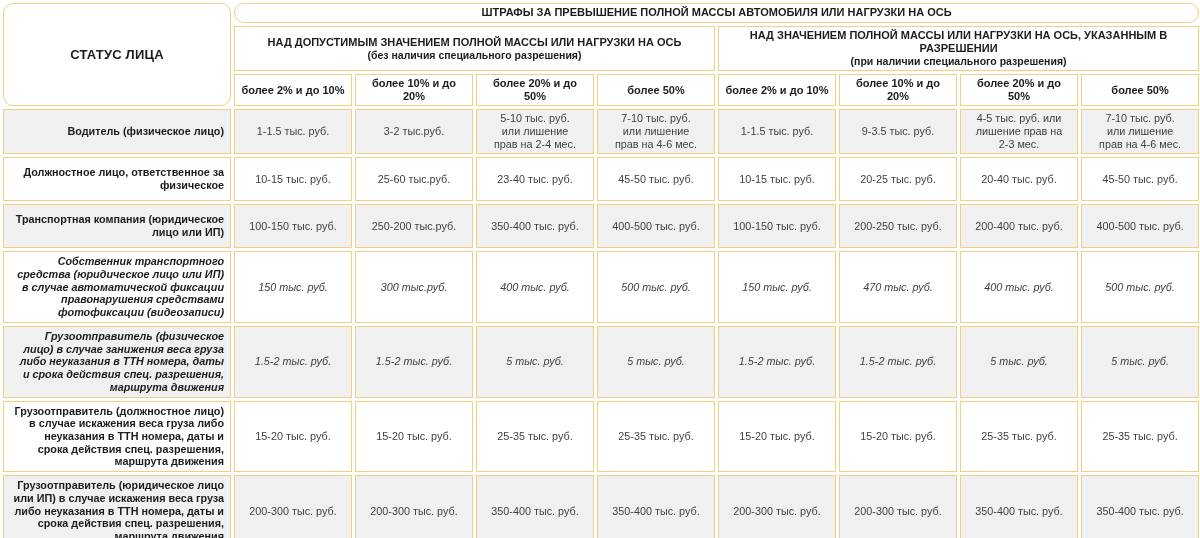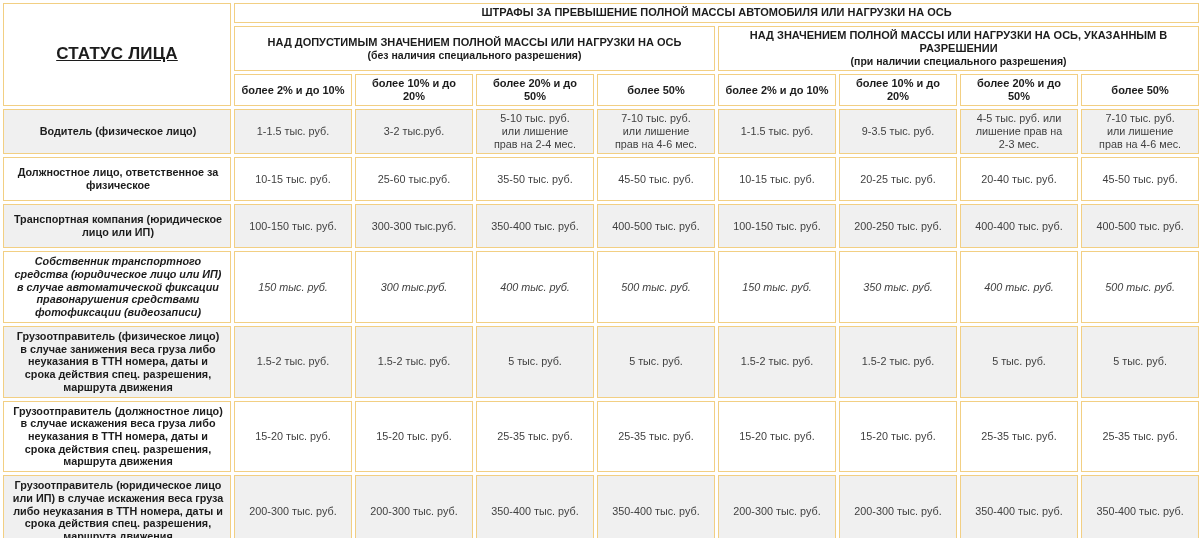--- a/index.html
+++ b/index.html
@@ -28,49 +28,49 @@
   col.data-col{width:118px;}
   
   thead th{
     font-size:11px;
     font-weight:700;
     color:var(--head-text);
     text-align:center;
     padding:2px 4px;
     line-height:1.2;
   }
-  thead tr:nth-child(1) th{height:20px;}
+  thead tr:nth-child(1) th{height:20px;border-radius:10px;}
   thead tr:nth-child(2) th{height:30px;}
   thead tr:nth-child(3) th{height:18px;}
-  th.corner{font-size:17px;letter-spacing:.2px;text-decoration:underline;}
+  th.corner{font-size:13px;letter-spacing:.2px;}
   th.group .sub{font-weight:700;font-size:10.5px;}
   
   tbody th.status{
     font-size:10.8px;
     font-weight:700;
     color:var(--head-text);
-    text-align:center;
+    text-align:right;
     padding:3px 6px 3px 8px;
     line-height:1.18;
   }
   tbody td.val{
     font-size:10.8px;
     font-weight:400;
     color:var(--val-text);
     text-align:center;
     padding:2px 14px;
     line-height:1.2;
   }
   tbody tr:nth-child(odd) th,
   tbody tr:nth-child(odd) td{background:var(--alt-bg);}
   tbody tr:nth-child(1) td, tbody tr:nth-child(1) th{height:42px;}
   tbody tr:nth-child(2) td, tbody tr:nth-child(2) th{height:44px;}
   tbody tr:nth-child(3) td, tbody tr:nth-child(3) th{height:44px;}
   tbody tr:nth-child(4) td, tbody tr:nth-child(4) th{height:50px;font-style:italic;}
-  tbody tr:nth-child(5) td, tbody tr:nth-child(5) th{height:46px;}
+  tbody tr:nth-child(5) td, tbody tr:nth-child(5) th{height:46px;font-style:italic;}
   tbody tr:nth-child(6) td, tbody tr:nth-child(6) th{height:48px;}
   tbody tr:nth-child(7) td, tbody tr:nth-child(7) th{height:54px;}
   tbody tr:nth-child(8) td, tbody tr:nth-child(8) th{height:40px;}
   tbody tr:nth-child(9) td, tbody tr:nth-child(9) th{height:46px;}
 </style>
 </head>
 <body>
 
 <table>
   <colgroup>
@@ -119,46 +119,46 @@
         <td class="val">7-10 тыс. руб. или лишение прав на 4-6 мес.</td>
         <td class="val">1-1.5 тыс. руб.</td>
         <td class="val">9-3.5 тыс. руб.</td>
         <td class="val">4-5 тыс. руб. или лишение прав на 2-3 мес.</td>
         <td class="val">7-10 тыс. руб. или лишение прав на 4-6 мес.</td>
       </tr>
       <tr>
         <th class="status">Должностное лицо, ответственное за физическое</th>
         <td class="val">10-15 тыс. руб.</td>
         <td class="val">25-60 тыс.руб.</td>
-        <td class="val">35-50 тыс. руб.</td>
+        <td class="val">23-40 тыс. руб.</td>
         <td class="val">45-50 тыс. руб.</td>
         <td class="val">10-15 тыс. руб.</td>
         <td class="val">20-25 тыс. руб.</td>
         <td class="val">20-40 тыс. руб.</td>
         <td class="val">45-50 тыс. руб.</td>
       </tr>
       <tr>
         <th class="status">Транспортная компания (юридическое лицо или ИП)</th>
         <td class="val">100-150 тыс. руб.</td>
-        <td class="val">300-300 тыс.руб.</td>
+        <td class="val">250-200 тыс.руб.</td>
         <td class="val">350-400 тыс. руб.</td>
         <td class="val">400-500 тыс. руб.</td>
         <td class="val">100-150 тыс. руб.</td>
         <td class="val">200-250 тыс. руб.</td>
-        <td class="val">400-400 тыс. руб.</td>
+        <td class="val">200-400 тыс. руб.</td>
         <td class="val">400-500 тыс. руб.</td>
       </tr>
       <tr>
         <th class="status">Собственник транспортного средства (юридическое лицо или ИП) в случае автоматической фиксации правонарушения средствами фотофиксации (видеозаписи)</th>
         <td class="val">150 тыс. руб.</td>
         <td class="val">300 тыс.руб.</td>
         <td class="val">400 тыс. руб.</td>
         <td class="val">500 тыс. руб.</td>
         <td class="val">150 тыс. руб.</td>
-        <td class="val">350 тыс. руб.</td>
+        <td class="val">470 тыс. руб.</td>
         <td class="val">400 тыс. руб.</td>
         <td class="val">500 тыс. руб.</td>
       </tr>
       <tr>
         <th class="status">Грузоотправитель (физическое лицо) в случае занижения веса груза либо неуказания в ТТН номера, даты и срока действия спец. разрешения, маршрута движения</th>
         <td class="val">1.5-2 тыс. руб.</td>
         <td class="val">1.5-2 тыс. руб.</td>
         <td class="val">5 тыс. руб.</td>
         <td class="val">5 тыс. руб.</td>
         <td class="val">1.5-2 тыс. руб.</td>

